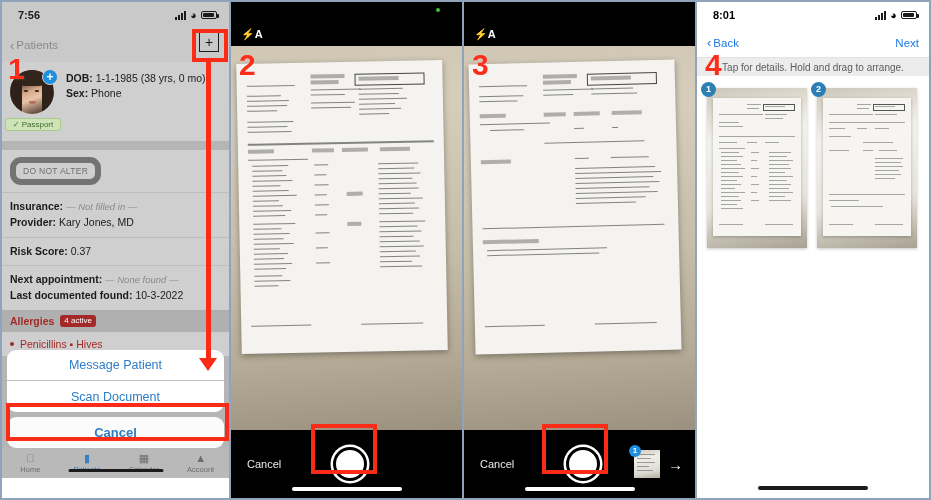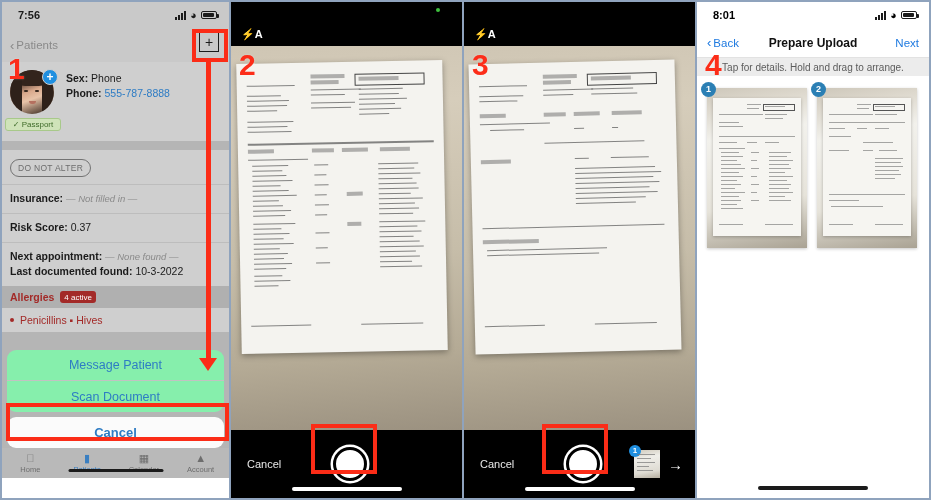--- a/index.html
+++ b/index.html
@@ -85,34 +85,34 @@
     font-size:8px; border-radius:3px; padding:1px 3px; text-align:center; white-space:nowrap;
     width:56px; margin-left:-5px;
   }
   .hdr-info{ flex:1; font-size:10.5px; color:#1b1b1b; line-height:1.45; padding-top:1px;}
   .hdr-info b{ font-weight:bold; }
   .blue{ color:#2e7cc4; }
 
   .sep-strip{ height:9px; background:#b5b5b5; }
   .donot-row{ background:#cfcfcf; padding:7px 8px; }
   .donot{
-    display:inline-block; border:1px solid #737373; border-radius:11px;
+    display:inline-block; border:6px solid #737373; border-radius:11px;
     font-size:8.5px; color:#6d6d6d; padding:3px 7px; letter-spacing:.3px; background:#cfcfcf;
   }
   .info-row{ background:#cfcfcf; padding:6px 8px; border-top:1px solid #bdbdbd; font-size:10.5px; color:#1b1b1b; line-height:1.5;}
   .muted-i{ color:#8a8a8a; font-style:italic; font-size:9.5px;}
   .allergy-hd{ background:#b0b0b0; padding:5px 8px; display:flex; align-items:center; gap:6px;}
   .allergy-title{ color:#a32a28; font-weight:bold; font-size:10.5px;}
   .badge-red{ background:#a32a28; color:#fff; font-size:8px; border-radius:3px; padding:1.5px 4px;}
   .allergy-item{ background:#cfcfcf; padding:6px 8px; font-size:10.5px; color:#a32a28; display:flex; gap:6px; align-items:center;}
   .dot-red{ width:4px;height:4px;border-radius:50%; background:#a32a28; display:inline-block;}
 
   
   .sheet{ position:absolute; left:5px; right:5px; bottom:30px; z-index:20;}
-  .sheet-grp{ background:#86efac; border-radius:9px; overflow:hidden; }
+  .sheet-grp{ background:#ffffff; border-radius:9px; overflow:hidden; }
   .sheet-item{ height:31px; display:flex;align-items:center;justify-content:center; font-size:12.5px; color:#2e7cc4; border-bottom:1px solid #c2c2c2;}
   .sheet-item:last-child{ border-bottom:none; }
   .sheet-cancel{ margin-top:5px; background:#fbfbfb; border-radius:9px; height:31px;
      display:flex;align-items:center;justify-content:center; font-size:13px; font-weight:bold; color:#2e7cc4;}
 
   .tabbar{ position:absolute; left:0;right:0;bottom:0; height:30px; background:#b9b9b9;
      display:flex; align-items:center; z-index:10;}
   .tb{ flex:1; display:flex;flex-direction:column;align-items:center;justify-content:center; gap:1px; font-size:7.5px; color:#6d6d6d;}
   .tb.active{ color:#3a7fc1;}
   .tb-ico{ font-size:11px; line-height:1; }
@@ -225,40 +225,44 @@
             <div class="face"></div>
               <div class="eyeL"></div>
               <div class="eyeR"></div>
               <div class="mouth"></div>
           </div>
           <div class="avatar-plus">+</div>
           <div class="passport">✓ Passport</div>
         </div>
         <div class="hdr-info">
           <div>
+            <b>DOB:</b>
+            <span>1-1-1985 (38 yrs, 0 mo)</span>
+          </div>
+          <div>
             <b>Sex:</b>
             <span>Phone</span>
-          </div>
-          <div>
-            <b>Phone:</b>
-            <span class="blue">555-787-8888</span>
           </div>
         </div>
       </div>
 
       <div class="sep-strip"></div>
 
       <div class="donot-row">
         <span class="donot">DO NOT ALTER</span>
       </div>
 
       <div class="info-row">
         <div>
           <b>Insurance:</b>
           <span class="muted-i">— Not filled in —</span>
+        </div>
+        <div>
+          <b>Provider:</b>
+          <span>Kary Jones, MD</span>
         </div>
       </div>
 
       <div class="info-row">
         <b>Risk Score:</b>
         <span>0.37</span>
       </div>
 
       <div class="info-row">
         <div>
@@ -514,21 +518,20 @@
             <i></i>
           </span>
       </span>
     </div>
 
     <div class="nav4">
       <div class="n4-back">
         <span class="chev-l">‹</span>
         <span>Back</span>
       </div>
-      <div class="n4-title">Prepare Upload</div>
       <div class="n4-next">Next</div>
     </div>
 
     <div class="hint4">Tap for details. Hold and drag to arrange.</div>
 
     <div class="grid4">
       <div class="thumb4">
         <div class="t4-badge">1</div>
         <div class="sheetpaper">
           <div class="bx" style="left:50px;top:6px;width:32px;height:7px;"></div>

